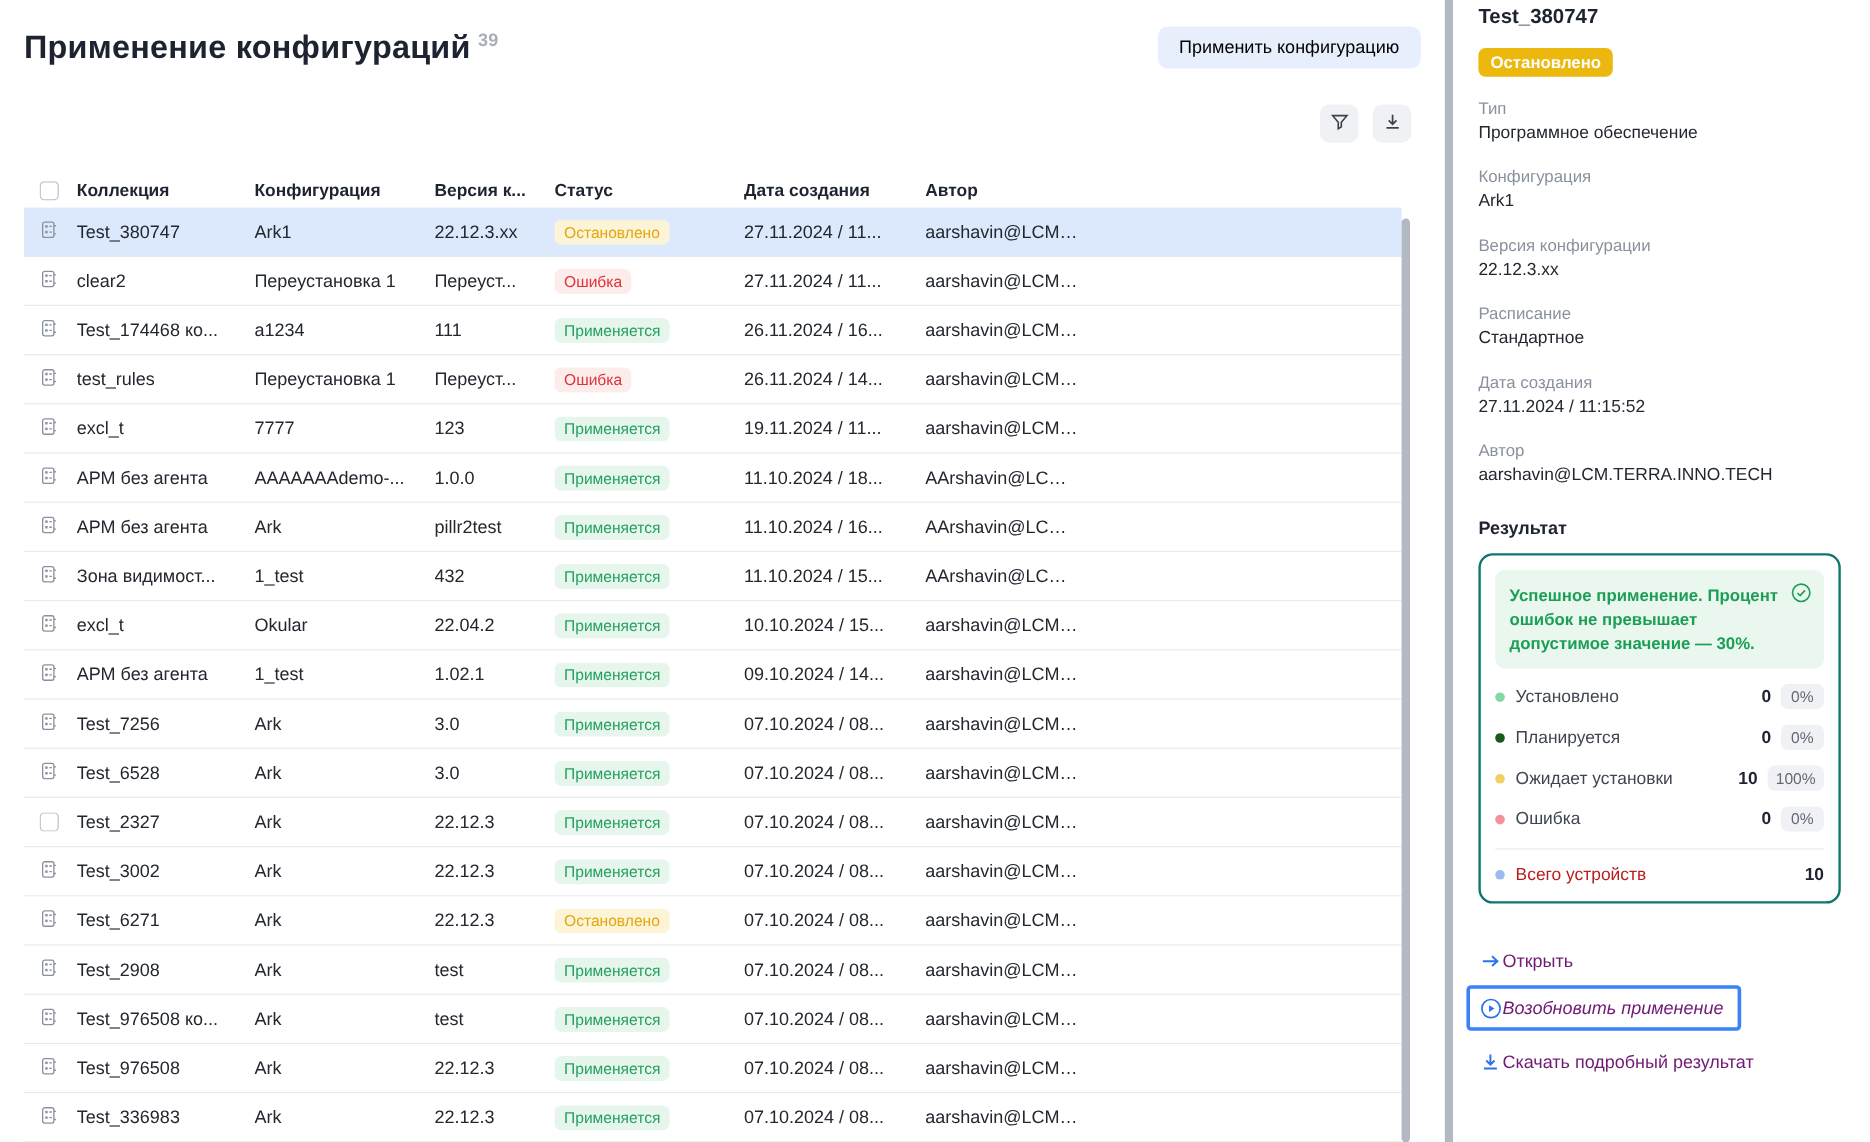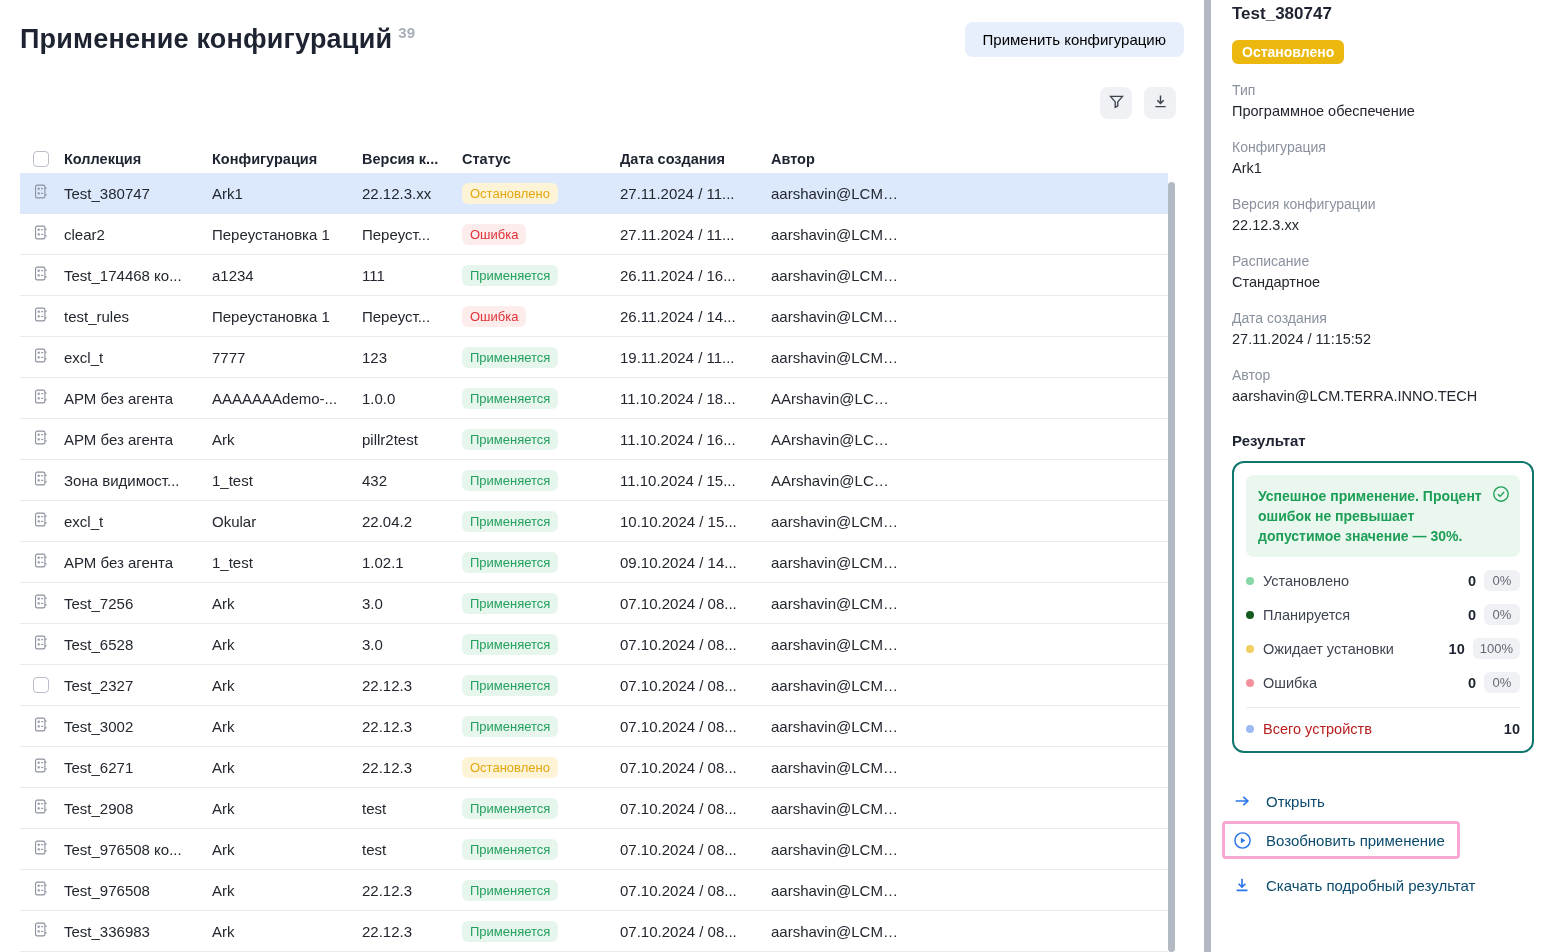--- a/index.html
+++ b/index.html
@@ -71,25 +71,25 @@
   .stat-label { font-size:14.5px; color:#3f4550; flex:1; }
   .stat-value { font-size:14.5px; font-weight:bold; color:#1d2330; margin-right:8px; }
   .stat-chip { background:#f0f1f4; color:#626974; font-size:13px; border-radius:6px;
                padding:3px 7px; min-width:36px; text-align:center; }
   .stat-divider { height:1px; background:#e8eaee; margin:14px 0 0; }
   .stat-row.total { margin-top:13px; padding-bottom:4px; }
   .stat-row.total .stat-label { color:#b91c1c; }
 
   
   .actions { margin-top:32px; }
-  .action { display:flex; align-items:center; gap:14px; font-size:15px; color:#0c4a6e;
+  .action { display:flex; align-items:center; font-size:15px; color:#701a75;
             cursor:pointer; padding:6px 0;text-align:right; }
   .action .a-icon { width:20px; height:20px; display:flex; align-items:center; justify-content:center; flex:none; }
-  .action-annotated { display:inline-flex; border:3px solid #f9a8d4; border-radius:4px;
-                      padding:4px 12px 4px 7px; margin:4px 0 2px -10px; }
+  .action-annotated { display:inline-flex; border:3px solid #3b82f6; border-radius:4px;
+                      padding:4px 12px 4px 7px; margin:4px 0 2px -10px;font-style:italic; }
   .action-annotated .action { padding:2px 0; }
   .action-download { margin-top:8px; }
 </style>
 </head>
 <body>
 
 <div class="app">
 
   <div class="main">
 

